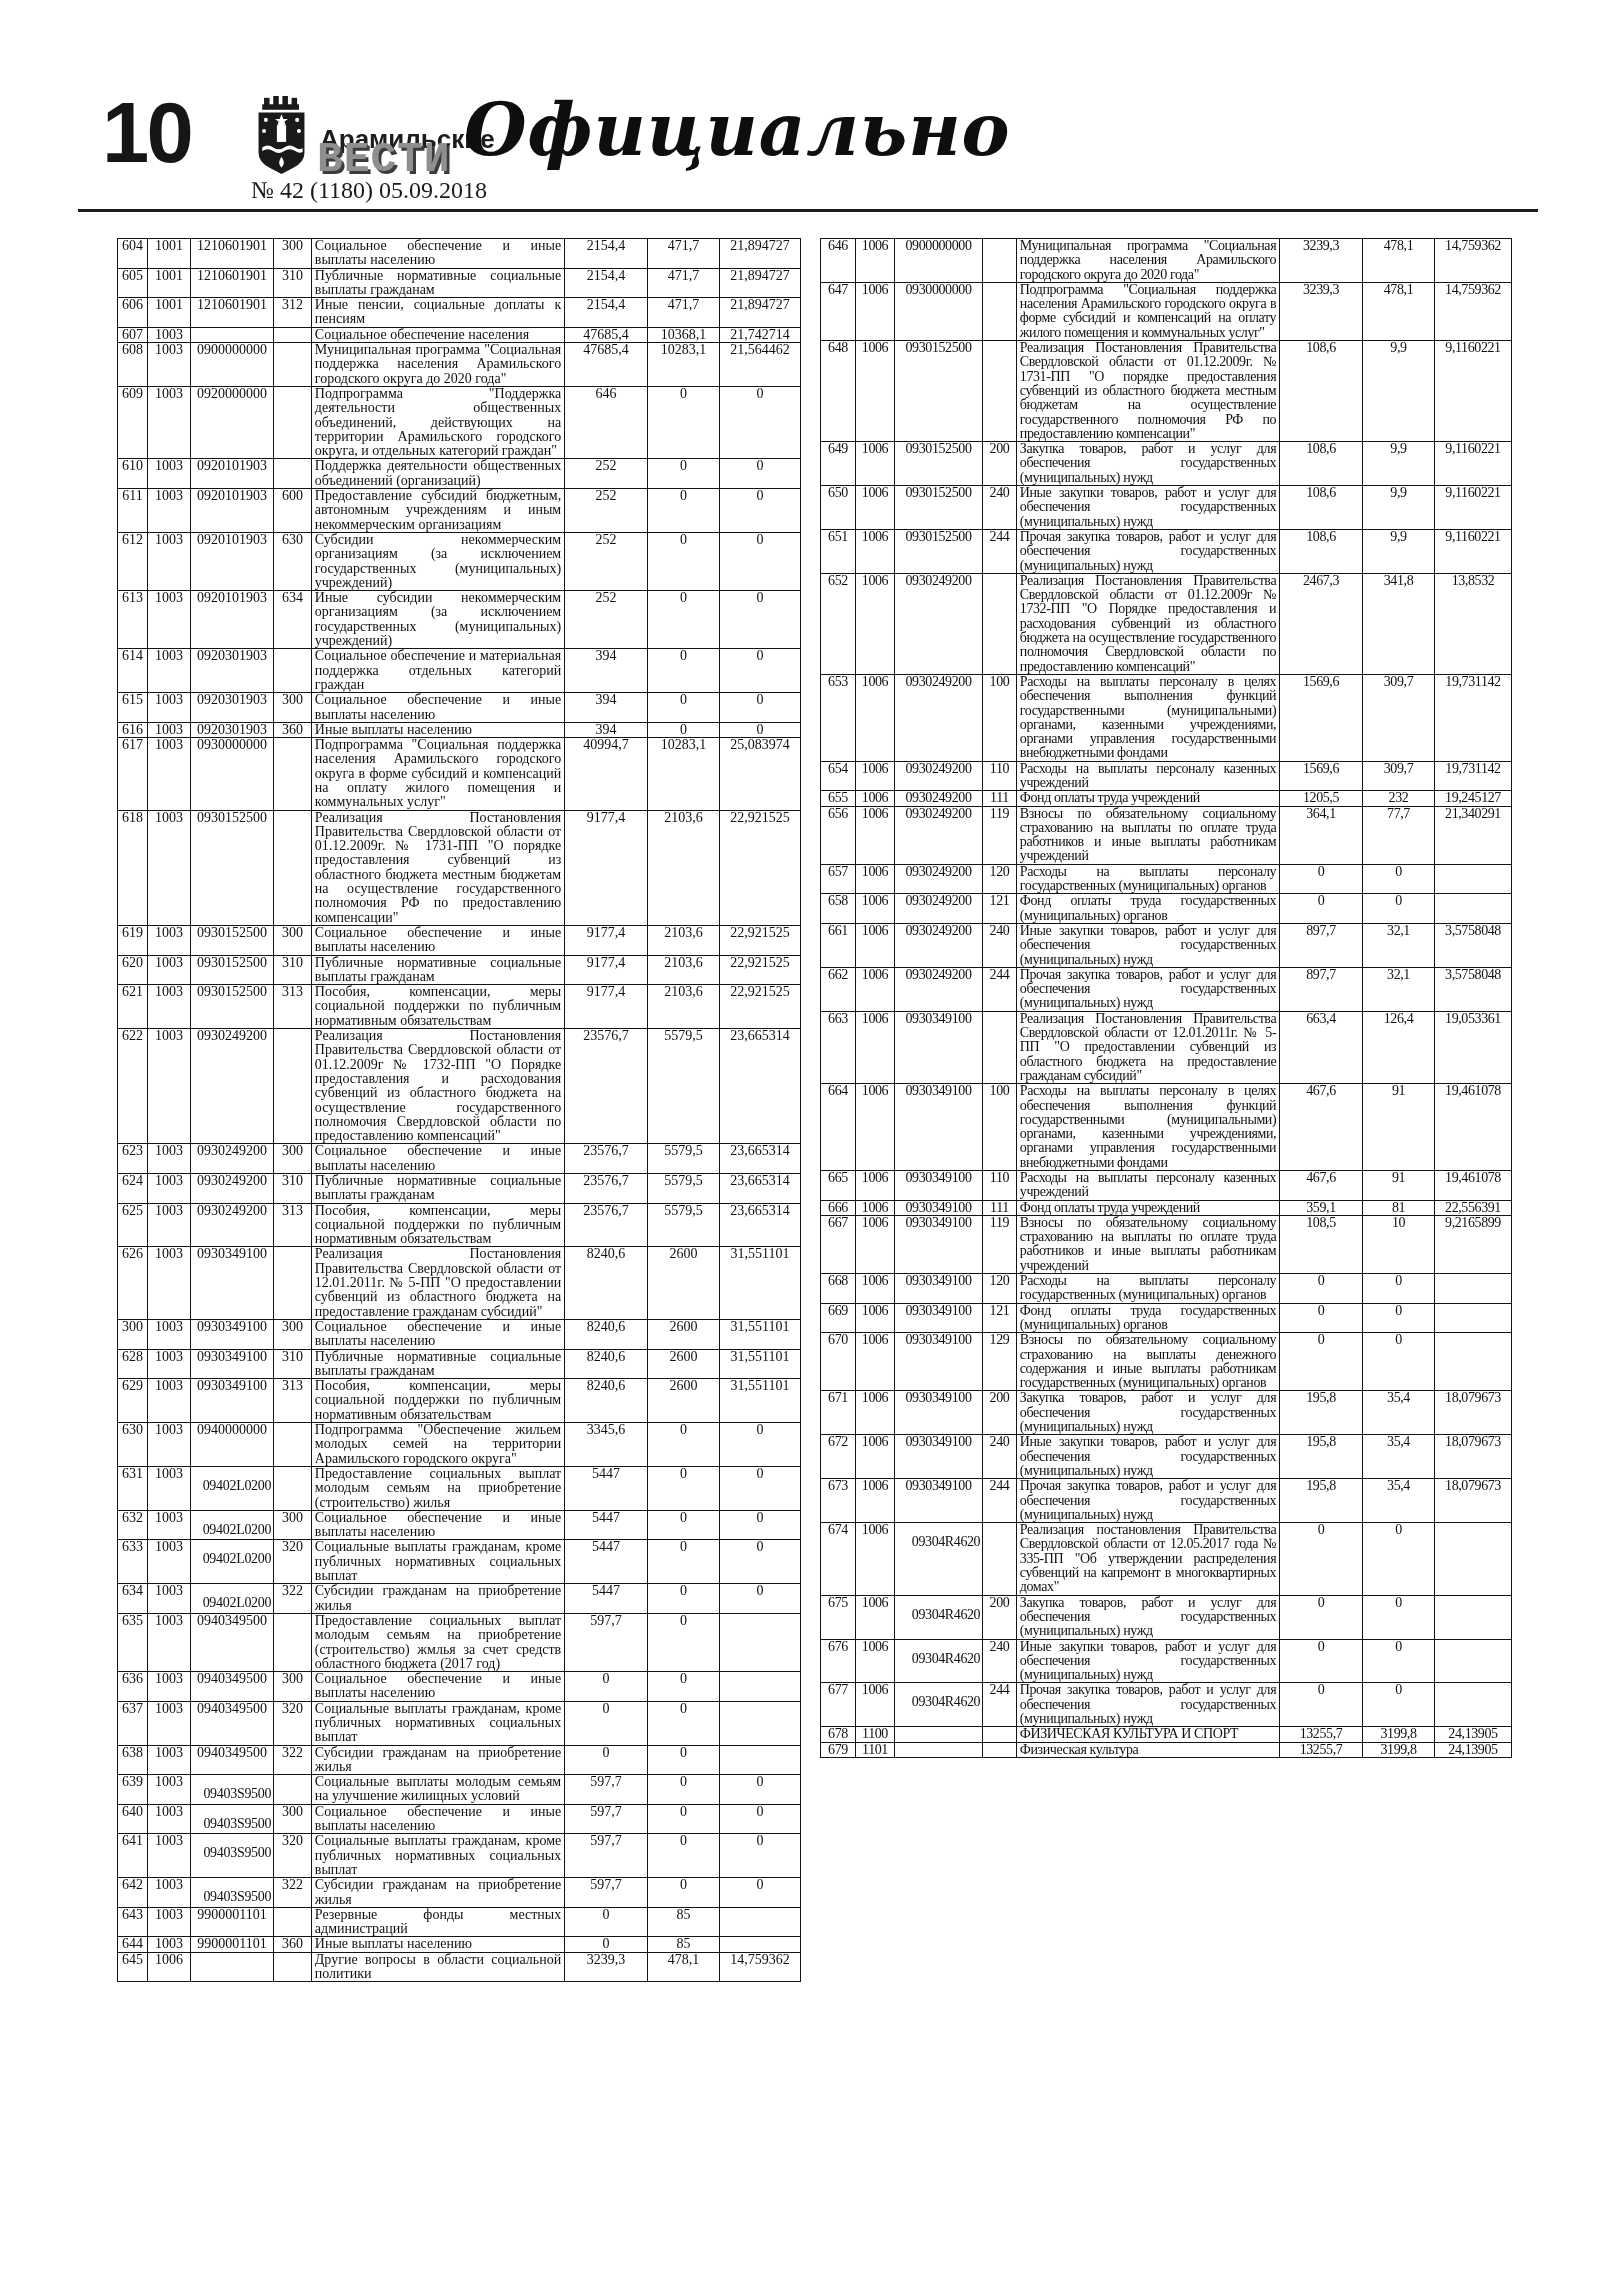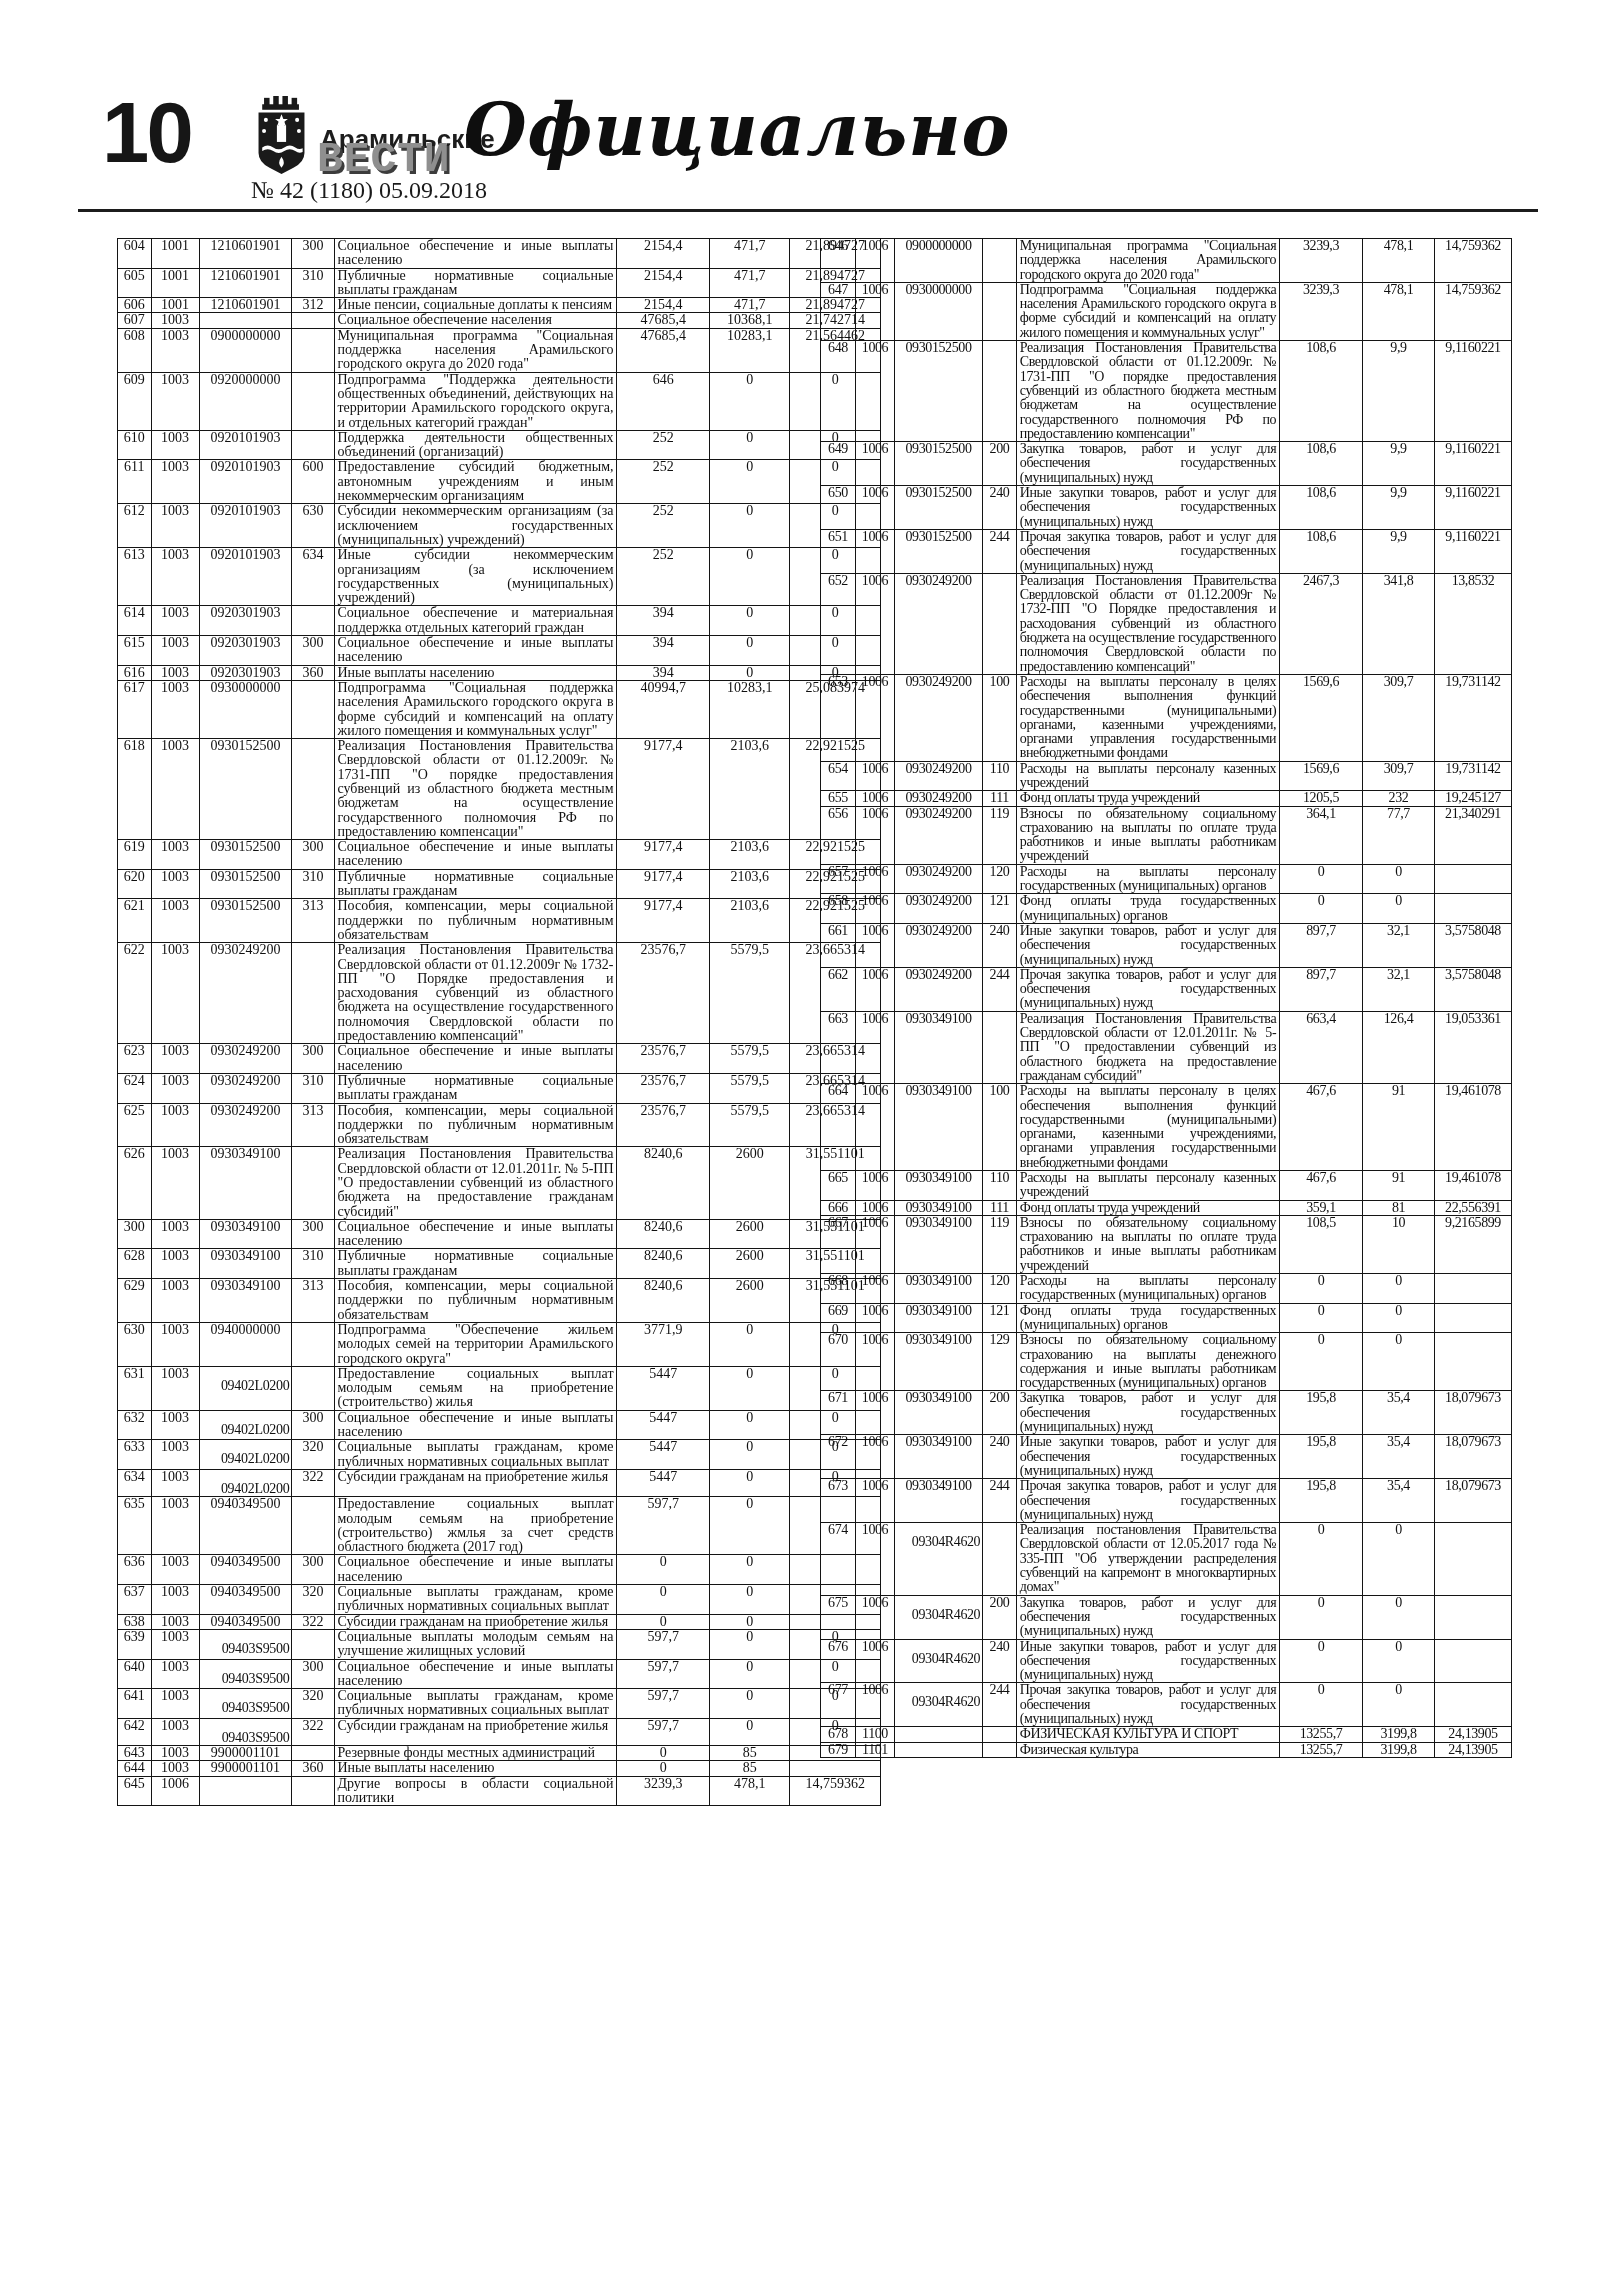--- a/index.html
+++ b/index.html
@@ -32,21 +32,21 @@
   .section-title{
     position:absolute;left:464px;top:85px;
     font-family:"DejaVu Serif", serif;font-style:italic;font-weight:bold;
     font-size:72px;line-height:89px;color:#0e0e0e;letter-spacing:0.9px;
   }
   .header-rule{
     position:absolute;left:78px;top:209px;width:1460px;height:2.8px;background:#1c1c1c;
   }
   
   .tbl-wrap{position:absolute;top:238px;}
-  #left-wrap{left:117px;width:764px;}
+  #left-wrap{left:117px;width:684px;}
   #right-wrap{left:820px;width:690px;}
   table{border-collapse:collapse;table-layout:fixed;width:100%;}
   table,td{border:1.8px solid #141414;}
   td{
     vertical-align:top;padding:0 1.8px;
     font-family:"Liberation Serif", serif;
     font-size:14px;line-height:14.3px;color:#101010;
     overflow:hidden;word-wrap:break-word;
   }
   #left-wrap td{font-size:14px;line-height:14.3px;}
@@ -364,21 +364,21 @@
           <td class="c5">8240,6</td>
           <td class="c6">2600</td>
           <td class="c7">31,551101</td>
         </tr>
         <tr>
           <td class="c0">630</td>
           <td class="c1">1003</td>
           <td class="c2">0940000000</td>
           <td class="c3"></td>
           <td class="c4">Подпрограмма "Обеспечение жильем молодых семей на территории Арамильского городского округа"</td>
-          <td class="c5">3771,9</td>
+          <td class="c5">3345,6</td>
           <td class="c6">0</td>
           <td class="c7">0</td>
         </tr>
         <tr>
           <td class="c0">631</td>
           <td class="c1">1003</td>
           <td class="c2 lat">09402L0200</td>
           <td class="c3"></td>
           <td class="c4">Предоставление социальных выплат молодым семьям на приобретение (строительство) жилья</td>
           <td class="c5">5447</td>

